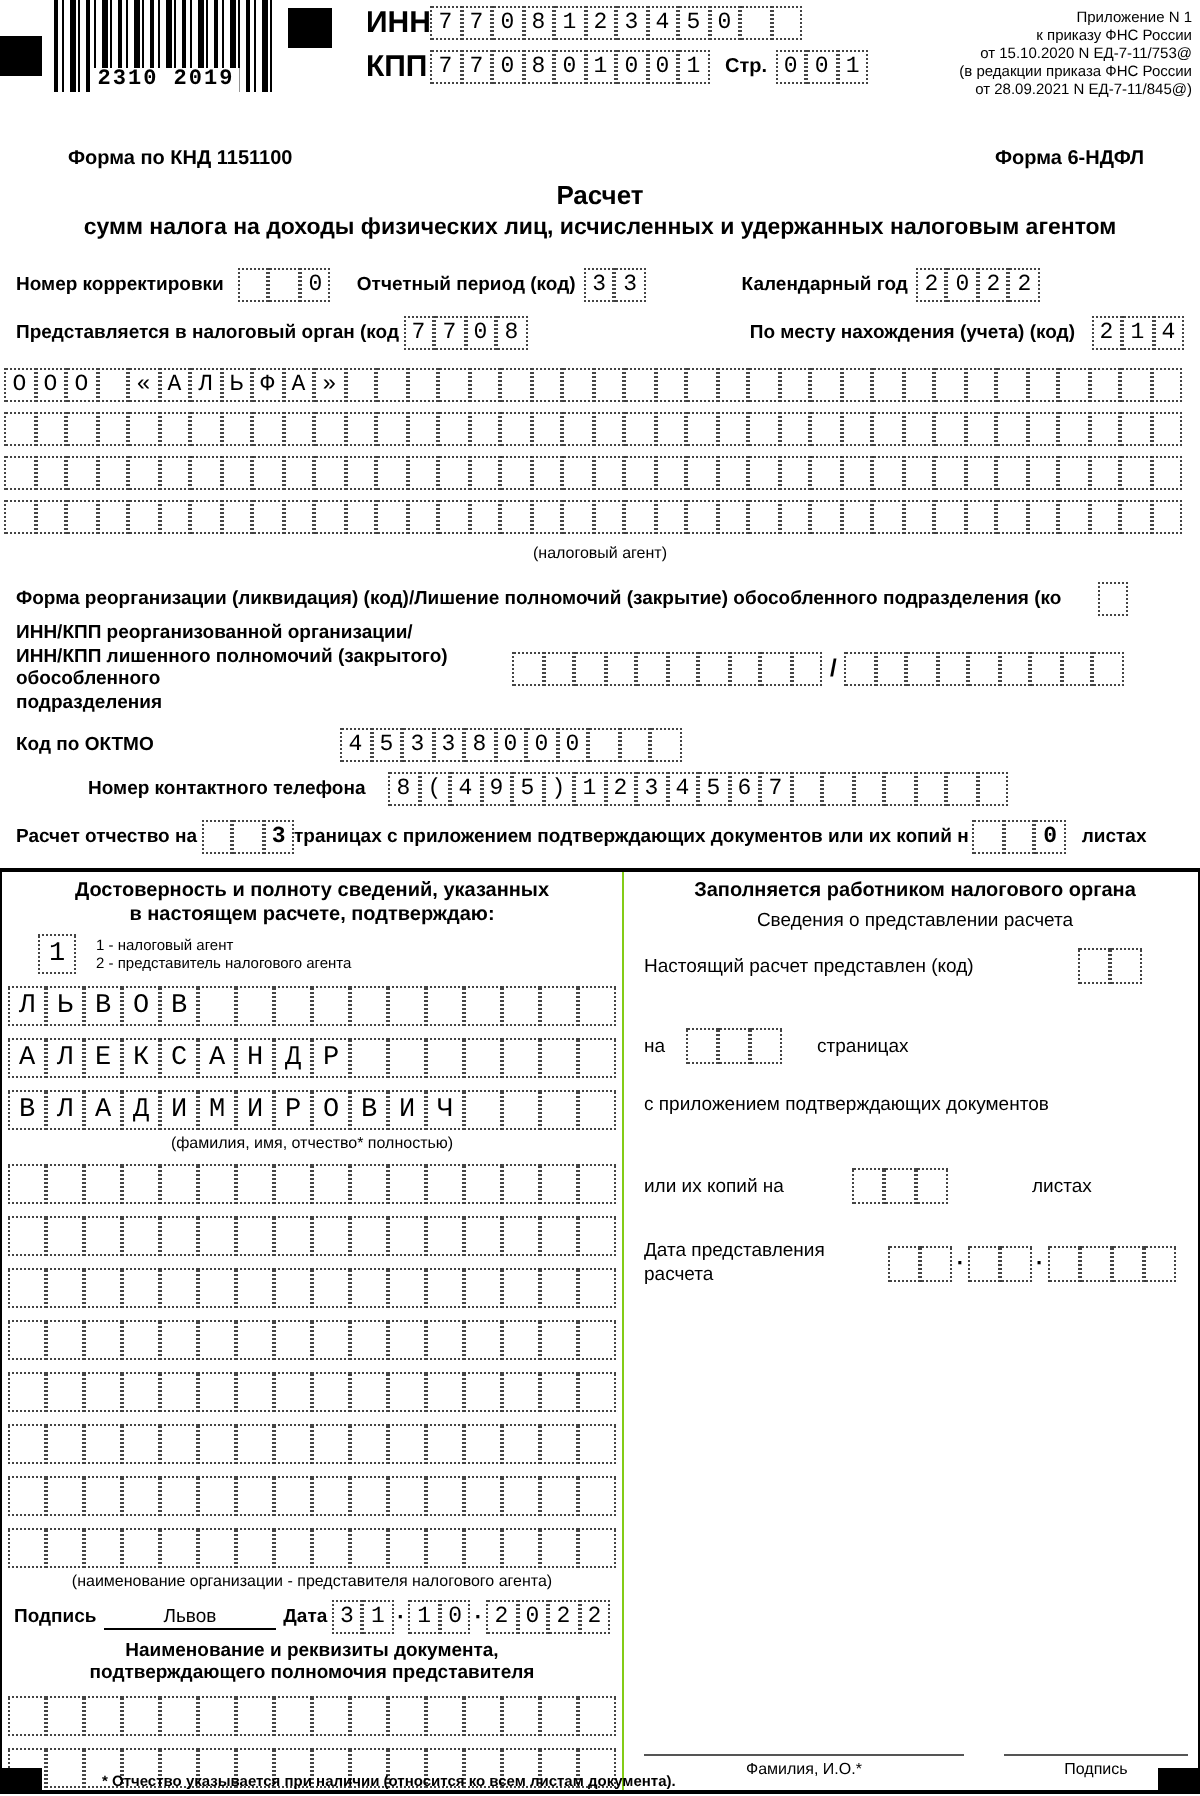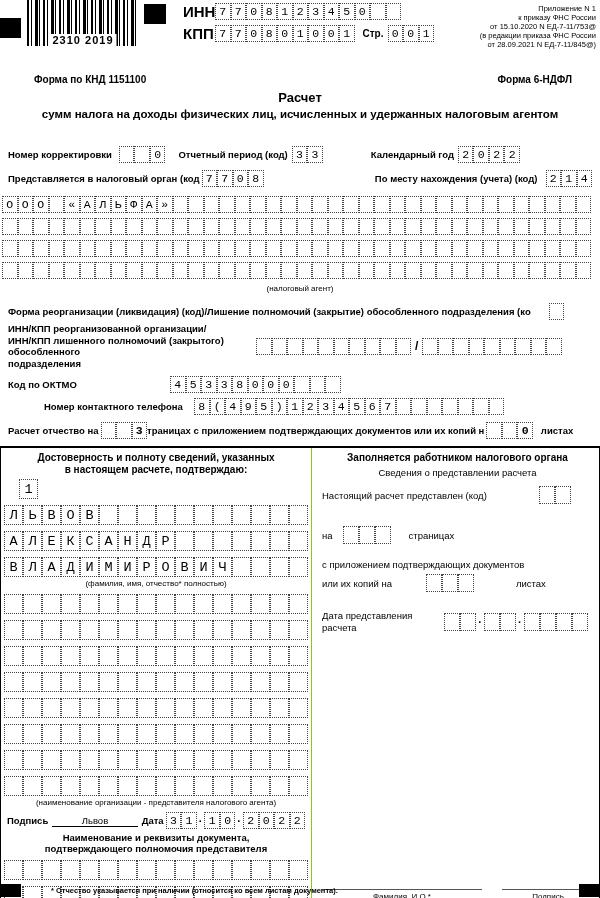--- a/index.html
+++ b/index.html
@@ -4,21 +4,21 @@
 <style>
   html,body{margin:0;padding:0;background:#fff;}
   .page{position:relative;width:600px;height:898px;background:#fff;color:#000;
         font-family:"Liberation Sans",sans-serif;overflow:hidden;}
   .sq{position:absolute;background:#000;}
   #sq-tl{left:0;top:18px;width:21px;height:20px;}
   #sq-tr{left:144px;top:4px;width:22px;height:20px;}
   #sq-bl{left:0;top:884px;width:21px;height:13px;}
   #sq-br{left:579px;top:884px;width:21px;height:13px;}
   .barcode{position:absolute;left:27px;top:0;width:112px;height:46px;
-    background:repeating-linear-gradient(90deg,#000 0 2px,#fff 2px 4px,#000 4px 5px,#fff 5px 8px,#000 8px 11px,#fff 11px 12px,#000 12px 13px,#fff 13px 16px);}
+    background:repeating-linear-gradient(90deg,#000 0 2px,#fff 2px 4px,#000 4px 5px,#fff 5px 8px,#000 8px 11px,#fff 11px 12px,#000 12px 13px,#fff 13px 16px);font-family:Liberation Mono, monospace;}
   .bartext{position:absolute;left:50%;bottom:0;transform:translateX(-50%);
     background:#fff;padding:0 3px;font-weight:bold;font-size:11px;letter-spacing:1px;white-space:nowrap;}
   .appendix{position:absolute;right:4px;top:4px;text-align:right;font-size:7.5px;line-height:9px;}
   .top-codes{position:absolute;left:183px;top:3px;}
   .crow-line{display:flex;align-items:center;}
   .lbl-code{font-size:15px;font-weight:bold;width:32px;}
   .lbl-pg{font-size:10px;font-weight:bold;margin:0 4px 0 8px;width:auto;}
   
   .crow{display:flex;}
   .cell{box-sizing:border-box;border:1px dotted #444;background:#fff;display:flex;
@@ -27,21 +27,21 @@
   .c15 .cell{width:15.5px;height:17px;font-size:11.5px;}
   .c16 .cell{width:16px;height:18px;font-size:11.5px;}
   .c19 .cell{width:19px;height:20px;font-size:13.5px;}
   .main{position:absolute;left:0;top:74px;width:600px;}
   .row-knd{display:flex;justify-content:space-between;padding:0 28px 0 34px;
            font-size:10px;font-weight:bold;}
   .title{text-align:center;font-size:13px;font-weight:bold;margin-top:5px;}
   .subtitle{text-align:center;font-size:11.5px;font-weight:bold;margin-top:3px;}
   .lbl{font-size:9.5px;font-weight:bold;}
   .frow{display:flex;align-items:center;padding:0 8px;}
-  .frow1{margin-top:26px;}
+  .frow1{margin-top:14px;}
   .frow2{margin-top:7px;}
   .agent-grid{margin-top:9px;padding-left:2px;}
   .agent-grid .crow{margin-bottom:5px;}
   .caption{font-size:8px;text-align:center;}
   .reorg-row{margin-top:10px;display:flex;align-items:center;padding:0 8px;}
   .innkpp{margin-top:3px;display:flex;align-items:center;padding-left:8px;}
   .lbl3{font-size:9.5px;font-weight:bold;line-height:11.5px;width:248px;}
   .slash{font-size:12px;font-weight:bold;margin:0 4px;}
   .oktmo-row{margin-top:7px;display:flex;align-items:center;padding-left:8px;}
   .oktmo-row .lbl{width:162px;}
@@ -62,21 +62,21 @@
   .sign-line{width:88px;border-bottom:1px solid #000;text-align:center;font-size:9.5px;margin:0 4px;}
   .dotsep{font-size:11px;font-weight:bold;margin:0 2px;}
   .doc-cap{margin-top:3px;font-size:9.5px;font-weight:bold;text-align:center;line-height:11px;}
   .rhdr{font-size:10px;font-weight:bold;text-align:center;}
   .rsub{font-size:9.5px;text-align:center;margin-top:4px;}
   .rtext{font-size:9.5px;}
   .rrow{display:flex;align-items:center;}
   .r-submitted{margin-top:8px;}
   .r-on{margin-top:22px;}
   .r-docs{margin-top:15px;}
-  .r-copies{margin-top:4px;gap:26px;}
+  .r-copies{margin-top:26px;gap:26px;}
   .r-date{margin-top:18px;display:flex;}
   .r-date .rtext{line-height:11.5px;}
   .sigblock{margin-top:auto;display:flex;align-items:flex-start;}
   .sigstack{display:flex;flex-direction:column;align-items:center;}
   .sigline{border-top:1.5px solid #555;}
   .sigcap{font-size:8px;margin-top:2px;}
   .footrow{position:absolute;left:0;top:884px;width:600px;display:flex;align-items:center;}
   .footnote{margin-left:30px;font-size:7.5px;font-weight:bold;}
 </style>
 </head>
@@ -451,20 +451,24 @@
 
       <div class="bcol-left">
         <div class="lhdr">
           <div>Достоверность и полноту сведений, указанных</div>
           <div>в настоящем расчете, подтверждаю:</div>
         </div>
         <div class="who-row">
           <div class="crow c19">
               <span class="cell">1</span>
             </div>
+          <div class="legend">
+            <div>1 - налоговый агент</div>
+            <div>2 - представитель налогового агента</div>
+          </div>
         </div>
         <div class="crow c19 name-row">
             <span class="cell">Л</span>
             <span class="cell">Ь</span>
             <span class="cell">В</span>
             <span class="cell">О</span>
             <span class="cell">В</span>
             <span class="cell"></span>
             <span class="cell"></span>
             <span class="cell"></span>

